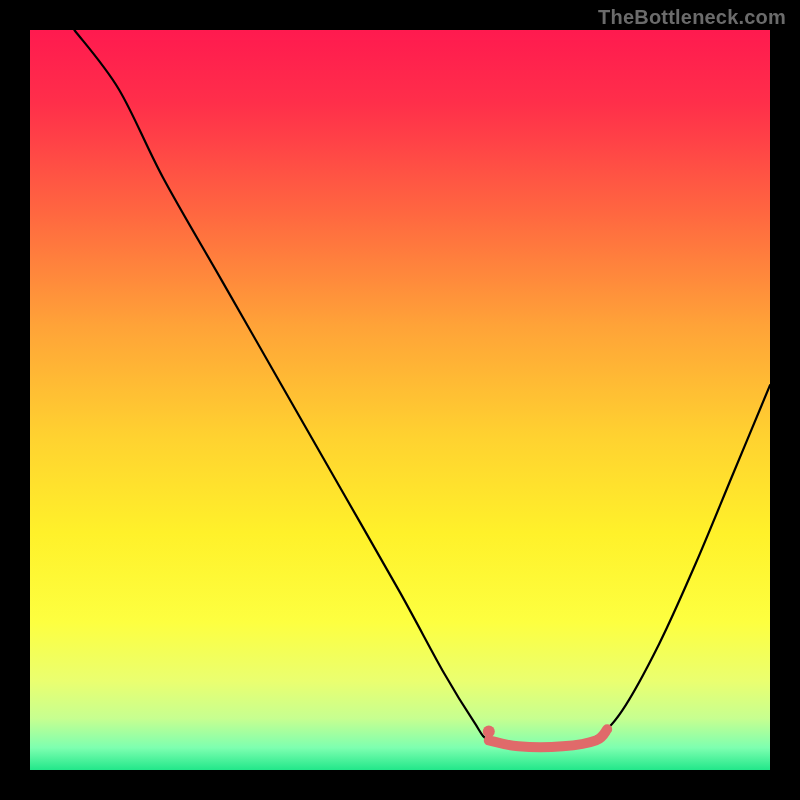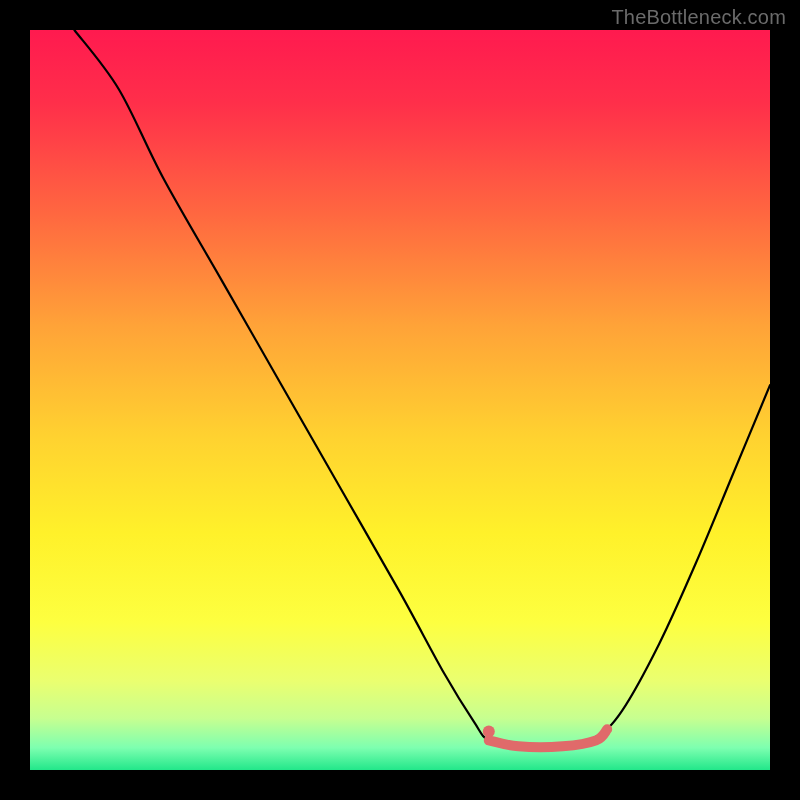--- a/index.html
+++ b/index.html
@@ -10,21 +10,21 @@
     background: #000000;
     overflow: hidden;
     font-family: Arial, Helvetica, sans-serif;
   }
   .watermark {
     position: absolute;
     top: 6px;
     right: 14px;
     color: #6b6b6b;
     font-size: 20px;
-    font-weight: 400;
+    font-weight: 700;
     z-index: 5;
     letter-spacing: 0.2px;
   }
   .plot-area {
     position: absolute;
     left: 30px;
     top: 30px;
     width: 740px;
     height: 740px;
     overflow: hidden;

